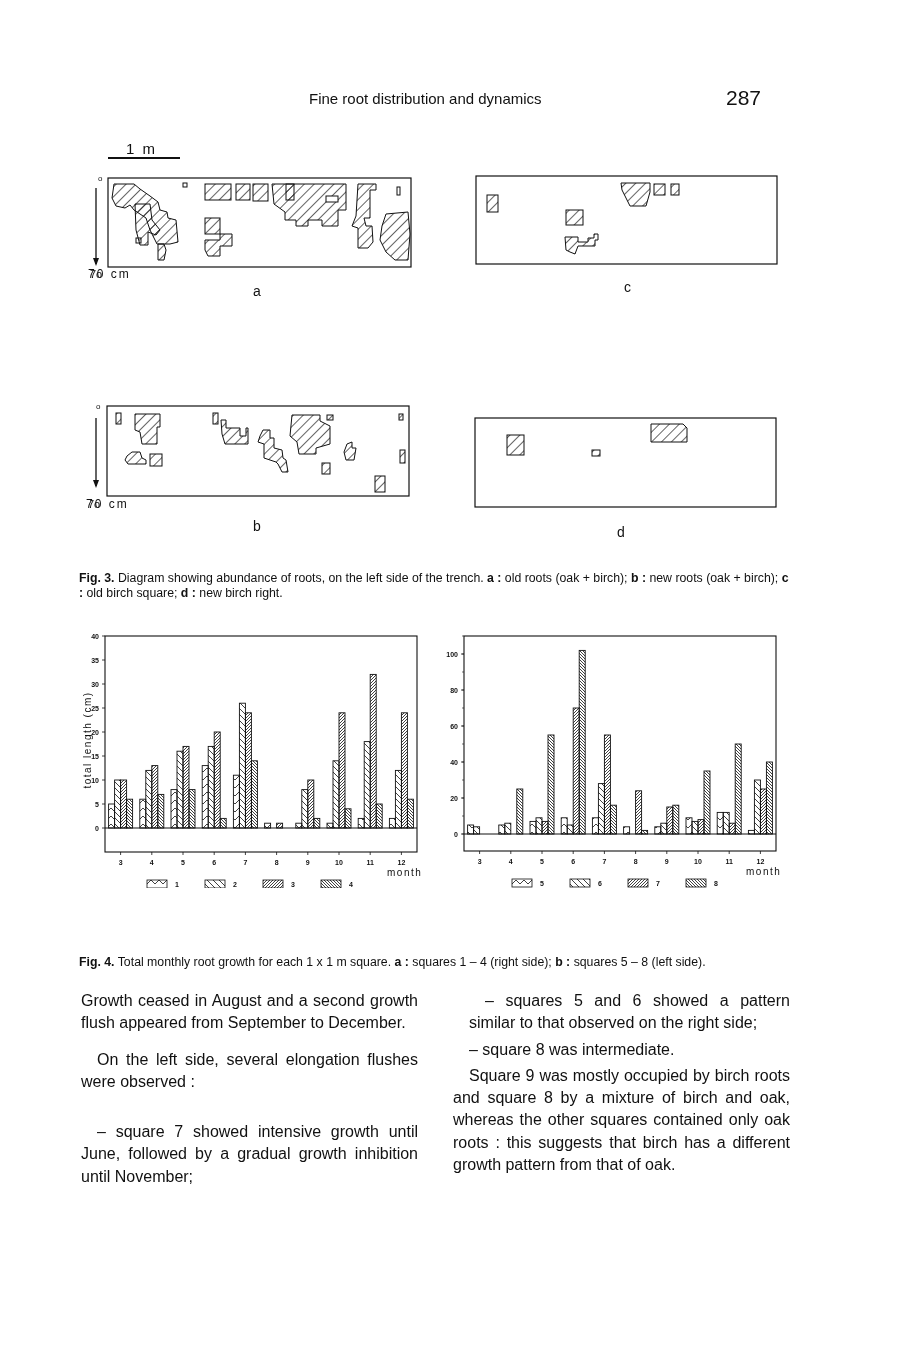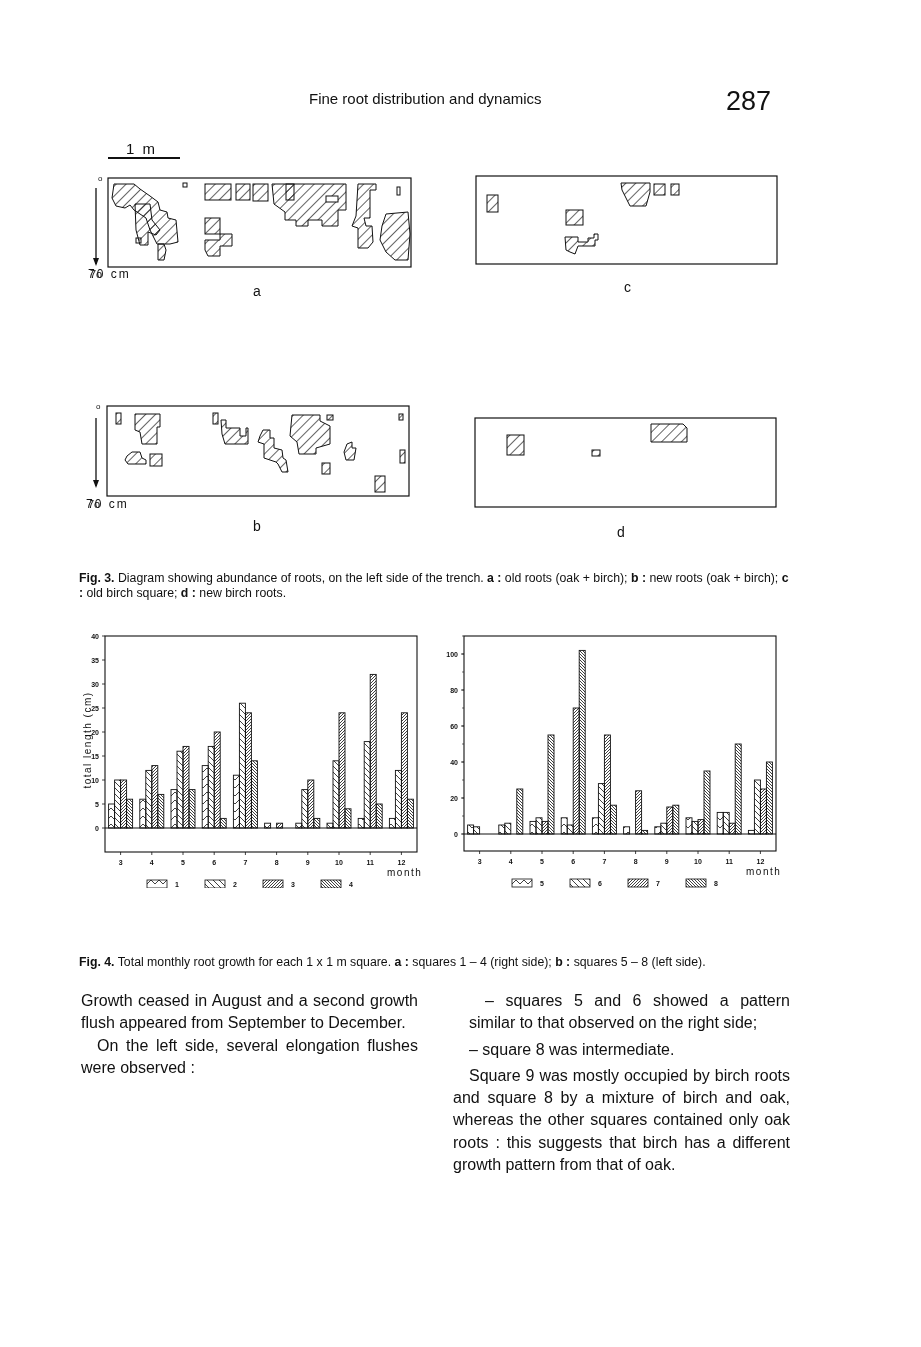--- a/index.html
+++ b/index.html
@@ -1,19 +1,19 @@
 <!DOCTYPE html>
 <html><head>
 <meta charset="utf-8">
 <style>
   html,body{margin:0;padding:0;background:#fff;}
   body{width:921px;height:1347px;position:relative;overflow:hidden;font-family:"Liberation Sans",sans-serif;color:#111;}
   .abs{position:absolute;}
   .running-head{left:309px;top:90px;font-size:15px;}
-  .page-num{left:726px;top:86px;font-size:27px;}
+  .page-num{left:726px;top:86px;font-size:21px;}
   .diagram{position:absolute;}
   .panel-label{position:absolute;font-size:14px;}
   .caption{position:absolute;font-size:12.3px;line-height:15px;}
   .caption b{font-weight:bold;}
   .body-text{position:absolute;font-size:16px;line-height:22.3px;text-align:justify;}
   .body-text p{margin:0;}
   .indent{text-indent:16px;}
   .chart{position:absolute;}
   .tick-lbl{font-family:"Liberation Sans",sans-serif;font-size:7px;font-weight:bold;fill:#111;}
   .axis-title{font-family:"Liberation Sans",sans-serif;font-size:10px;fill:#111;letter-spacing:1.5px;}
@@ -123,21 +123,21 @@
   <rect x="10" y="8" width="301" height="89" fill="none" stroke="#111" stroke-width="1.2"></rect>
   <g stroke="#111" stroke-width="1" fill="url(#hatchR)">
     <rect x="42" y="25" width="17" height="20"></rect>
     <rect x="127" y="40" width="8" height="6"></rect>
     <path d="M186,14 L218,14 L222,18 L222,32 L186,32 Z"></path>
   </g>
 </svg>
 <div class="panel-label" style="left:617px;top:524px;">d</div>
 
 <div class="caption" style="left:79px;top:571px;width:710px;">
-  <b>Fig. 3.</b><span> Diagram showing abundance of roots, on the left side of the trench. </span><b>a :</b><span> old roots (oak + birch); </span><b>b :</b><span> new roots (oak + birch); </span><b>c :</b><span> old birch square; </span><b>d :</b><span> new birch roots.</span>
+  <b>Fig. 3.</b><span> Diagram showing abundance of roots, on the left side of the trench. </span><b>a :</b><span> old roots (oak + birch); </span><b>b :</b><span> new roots (oak + birch); </span><b>c :</b><span> old birch square; </span><b>d :</b><span> new birch right.</span>
 </div>
 
 <svg class="chart" id="chartA" style="left:75px;top:628px;" width="380" height="260">
     <rect x="30" y="8" width="312" height="216" fill="none" stroke="#111" stroke-width="1.1"></rect>
     <line x1="30" y1="200" x2="342" y2="200" stroke="#111" stroke-width="1"></line>
     <line x1="27" y1="200" x2="30" y2="200" stroke="#111" stroke-width="0.8"></line>
     <text x="24" y="202.5" text-anchor="end" class="tick-lbl">0</text>
     <line x1="27" y1="176" x2="30" y2="176" stroke="#111" stroke-width="0.8"></line>
     <text x="24" y="178.5" text-anchor="end" class="tick-lbl">5</text>
     <line x1="27" y1="152" x2="30" y2="152" stroke="#111" stroke-width="0.8"></line>
@@ -316,20 +316,21 @@
     <text x="216" y="258" class="tick-lbl">7</text>
     <rect x="246" y="251" width="20" height="8" fill="url(#s4)" stroke="#111" stroke-width="0.8"></rect>
     <text x="274" y="258" class="tick-lbl">8</text>
   </svg>
 
 <div class="caption" style="left:79px;top:907px;width:710px;margin-top:48px;">
   <b>Fig. 4.</b><span> Total monthly root growth for each 1 x 1 m square. </span><b>a :</b><span> squares 1 – 4 (right side); </span><b>b :</b><span> squares 5 – 8 (left side).</span>
 </div>
 
 <div class="body-text" style="left:81px;top:990px;width:337px;">
-  <p style="">Growth ceased in August and a second growth flush appeared from September to December.</p>
+  <p style="margin-bottom:14px;">Growth ceased in August and a second growth flush appeared from September to December.</p>
   <p class="indent" style="margin-bottom:28px;">On the left side, several elongation flushes were observed :</p>
+  <p class="indent">– square 7 showed intensive growth until June, followed by a gradual growth inhibition until November;</p>
 </div>
 <div class="body-text" style="left:453px;top:990px;width:337px;">
   <p class="indent" style="margin-bottom:4px;margin-left:16px;">– squares 5 and 6 showed a pattern similar to that observed on the right side;</p>
   <p class="indent" style="margin-bottom:4px;">– square 8 was intermediate.</p>
   <p class="indent">Square 9 was mostly occupied by birch roots and square 8 by a mixture of birch and oak, whereas the other squares contained only oak roots : this suggests that birch has a different growth pattern from that of oak.</p>
 </div>
 
 </body></html>

